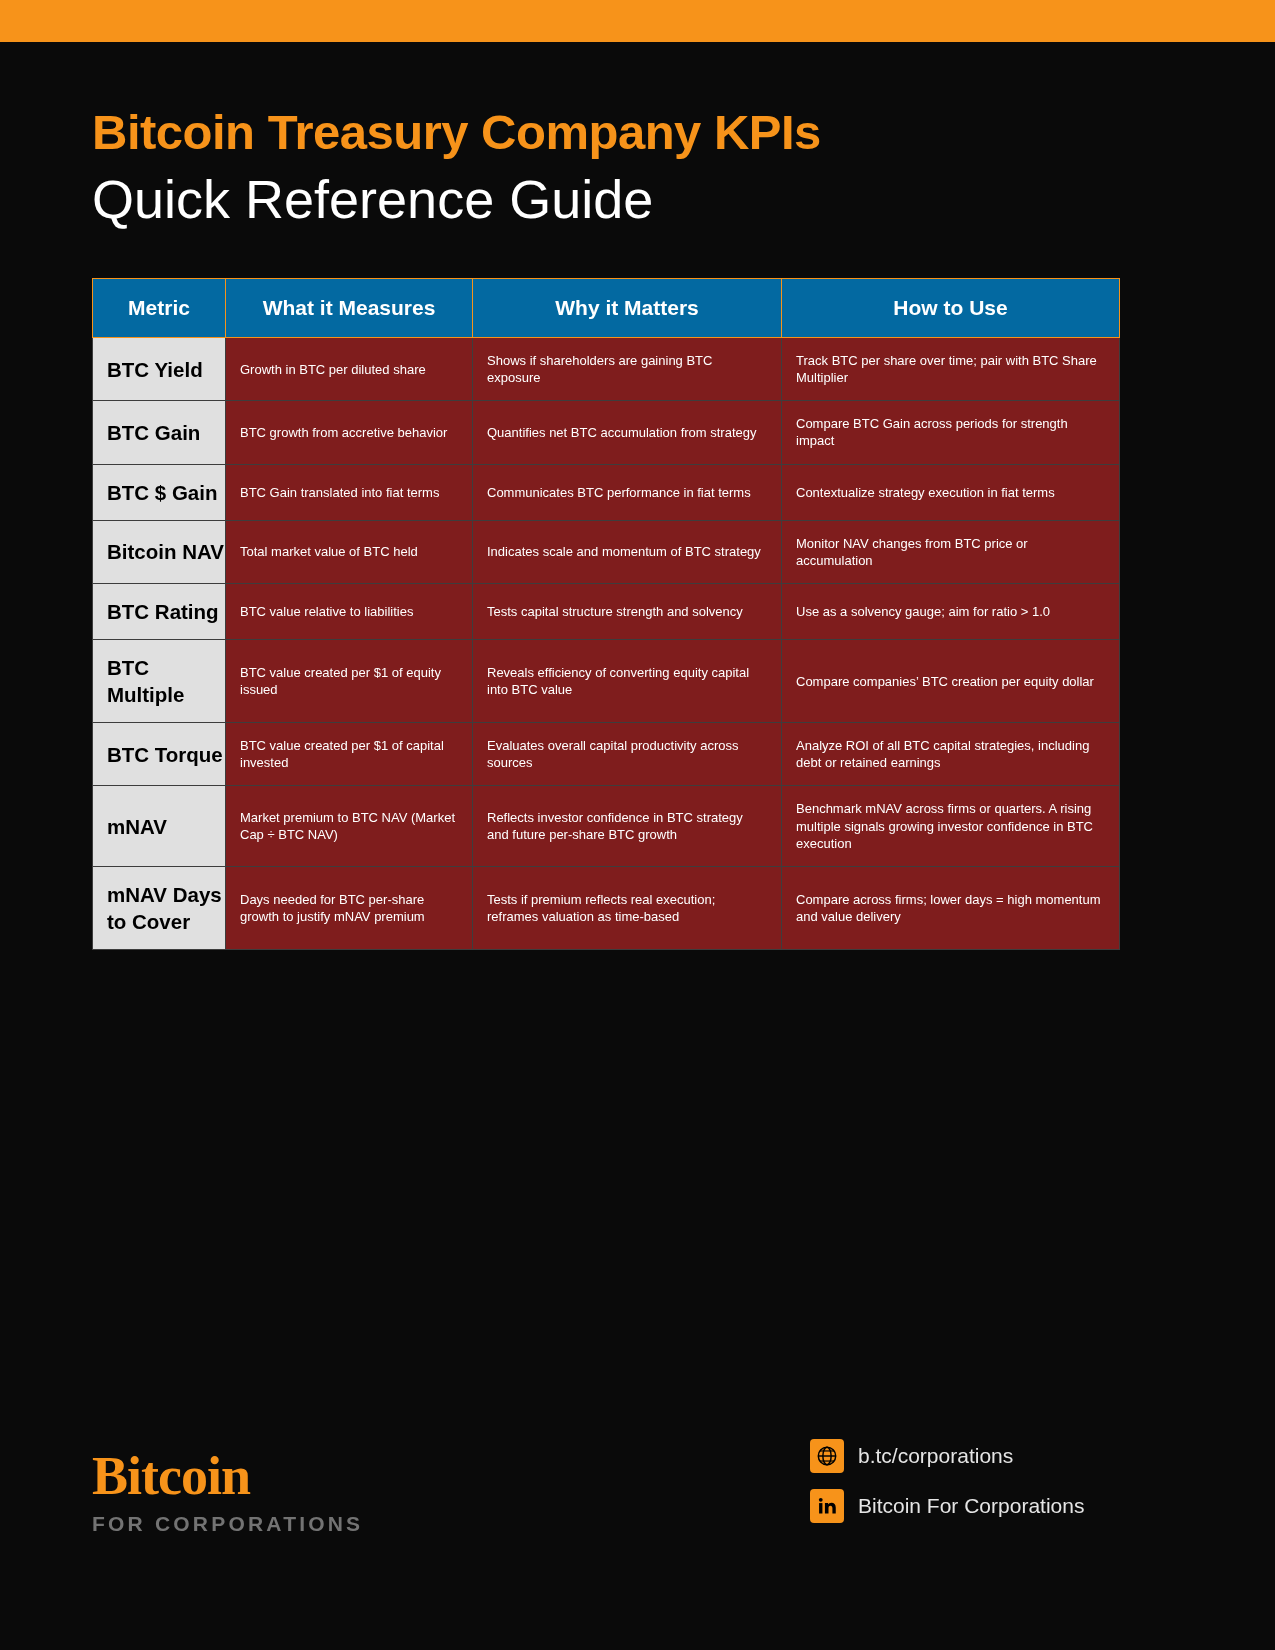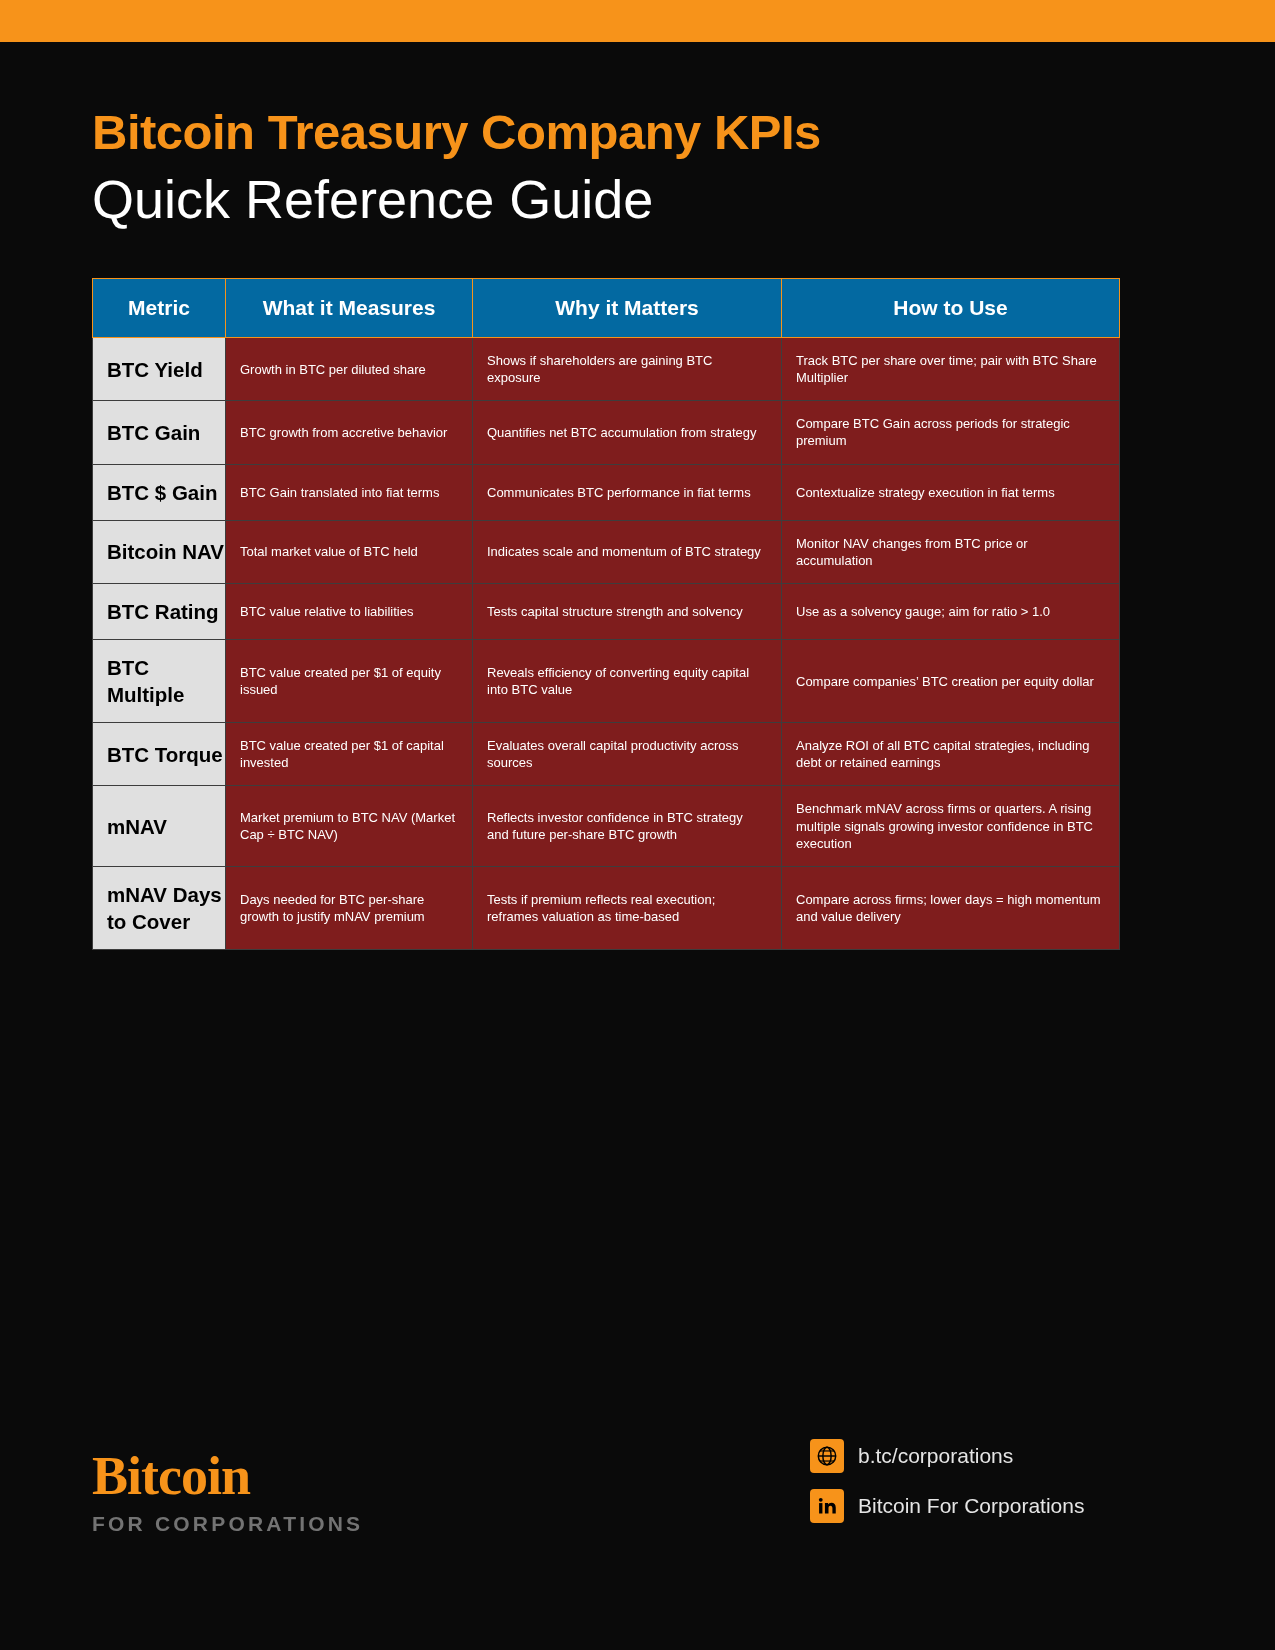--- a/index.html
+++ b/index.html
@@ -236,21 +236,21 @@
           <tr>
             <td class="metric">BTC Yield</td>
             <td>Growth in BTC per diluted share</td>
             <td>Shows if shareholders are gaining BTC exposure</td>
             <td>Track BTC per share over time; pair with BTC Share Multiplier</td>
           </tr>
           <tr>
             <td class="metric">BTC Gain</td>
             <td>BTC growth from accretive behavior</td>
             <td>Quantifies net BTC accumulation from strategy</td>
-            <td>Compare BTC Gain across periods for strategic premium</td>
+            <td>Compare BTC Gain across periods for strength impact</td>
           </tr>
           <tr>
             <td class="metric">BTC $ Gain</td>
             <td>BTC Gain translated into fiat terms</td>
             <td>Communicates BTC performance in fiat terms</td>
             <td>Contextualize strategy execution in fiat terms</td>
           </tr>
           <tr>
             <td class="metric">Bitcoin NAV</td>
             <td>Total market value of BTC held</td>

